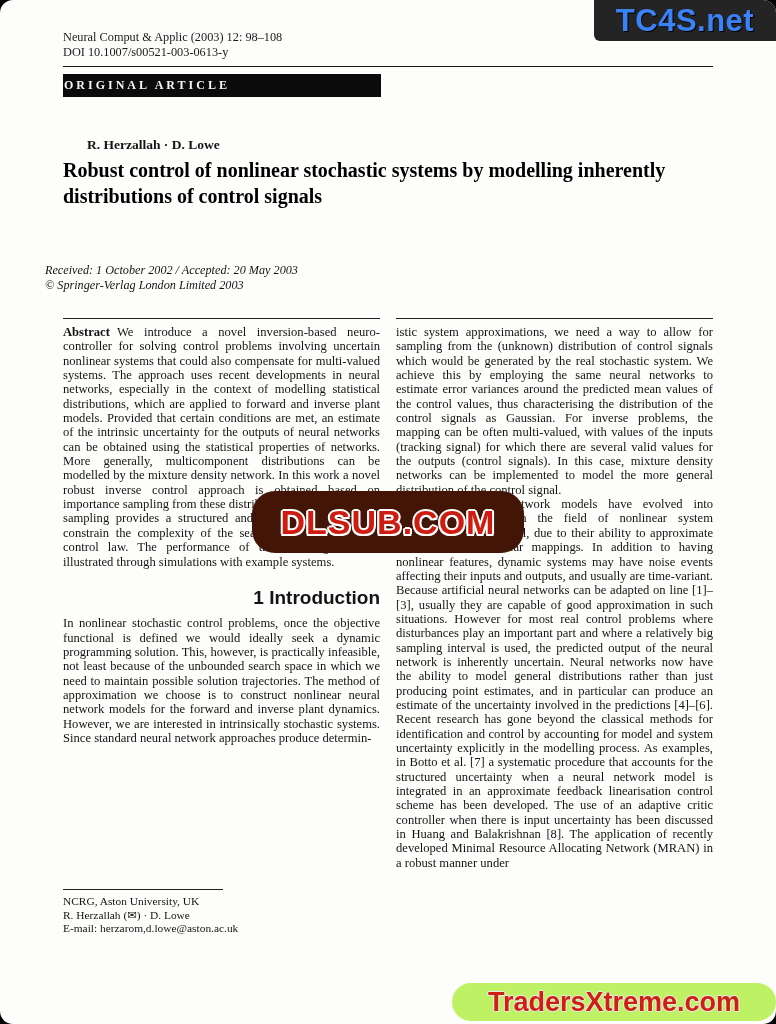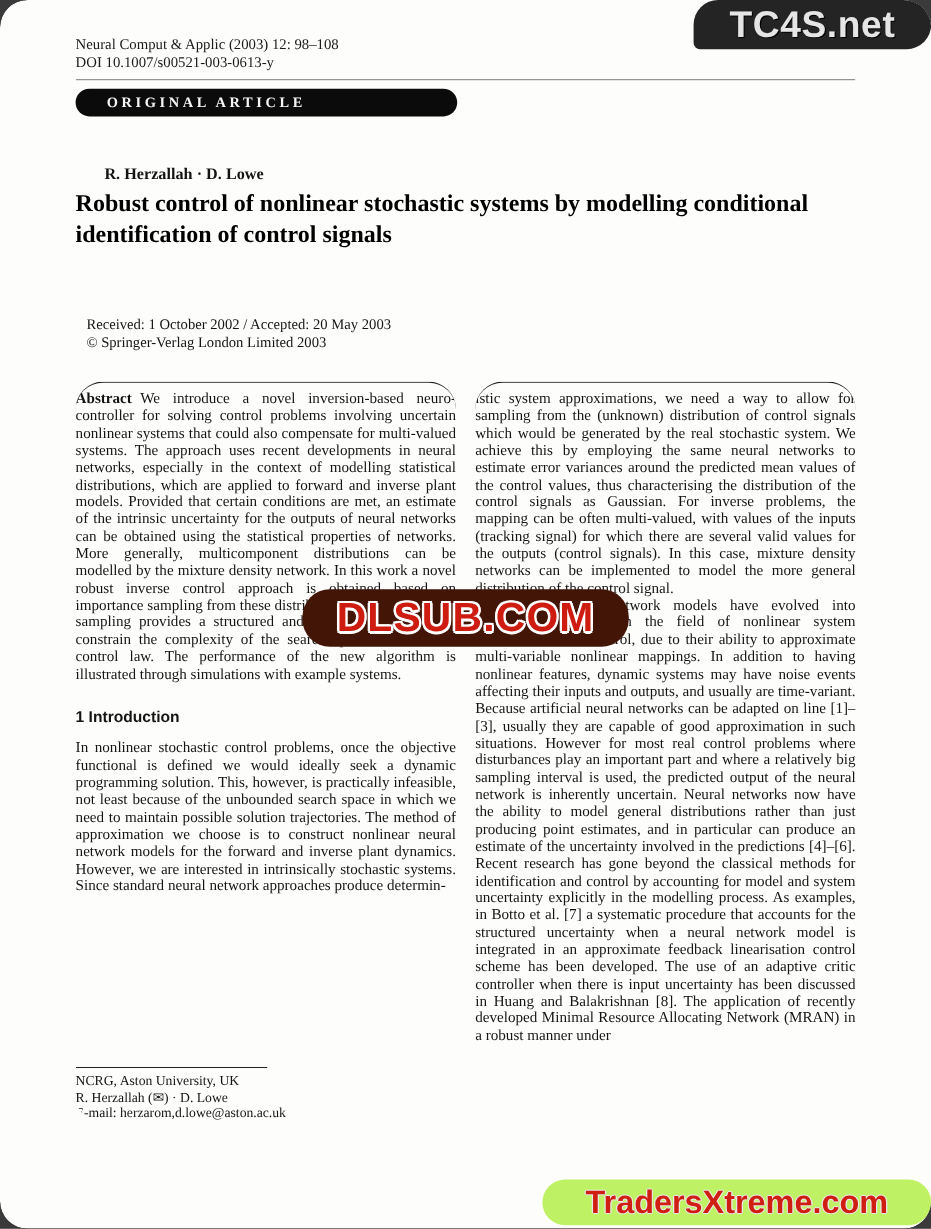--- a/index.html
+++ b/index.html
@@ -1,62 +1,62 @@
 <!DOCTYPE html>
 <html lang="en"><head>
 <meta charset="utf-8">
 <style>
-  * { margin:0; padding:0; box-sizing:border-box;border-radius:23px; }
+  * { margin:0; padding:0; box-sizing:border-box; }
   html,body { background:#3a3a3a; }
   body { font-family:"Liberation Serif", serif; }
 
   .scan { position:relative; width:776px; height:1024px; margin:0 auto; background:#000; overflow:hidden; }
   .page { position:absolute; inset:0; background:#fdfdfb; border-radius:13px; overflow:hidden; color:#141414; }
 
   
   .journal-ref { position:absolute; left:63px; top:30px; font-size:12.3px; line-height:14.6px; color:#1a1a1a; }
   .head-rule { position:absolute; left:63px; top:66px; width:650px; border-top:1.2px solid #1a1a1a; }
   .article-type-bar {
     position:absolute; left:63px; top:74px; width:318px; height:23px;
     background:#0b0b0b; color:#f5f5f5; display:flex; align-items:center;
-    padding-left:26px; font-size:12px; font-weight:bold; letter-spacing:3px;
+    padding-left:1px; font-size:12px; font-weight:bold; letter-spacing:3px;
   }
 
   
   .authors { position:absolute; left:63px; top:137px; font-size:13.5px; font-weight:bold;margin-left:24px; }
   .title { position:absolute; left:63px; top:157px; width:620px; font-size:20px; line-height:26px; font-weight:bold; color:#000; }
-  .meta  { position:absolute; left:72px; top:263px; font-size:12.2px; line-height:14.6px; }
+  .meta  { position:absolute; left:45px; top:263px; font-size:12.2px; line-height:14.6px;font-style:italic; }
 
   
   .columns { position:absolute; left:63px; top:318px; width:650px; height:618px; display:flex; gap:16px; }
   .col {
     width:317px; border-top:1.2px solid #222; padding-top:6px;
     font-size:12.6px; line-height:14.35px; text-align:justify; overflow:hidden;
     hyphens:auto;
   }
   .col-left { display:flex; flex-direction:column; }
   .inline-label { font-weight:bold; margin-right:7px; }
   .keywords-p { margin-top:14px; }
-  .section-heading { margin-top:22px; font-family:"Liberation Sans", sans-serif; font-size:13px; font-weight:bold; text-align:left; }
+  .section-heading { margin-top:22px; font-family:"Liberation Sans", sans-serif; font-size:19px; font-weight:bold; text-align:right; }
   .intro-p { margin-top:11px; }
   .para2 { text-indent:14px; }
 
   .footnote { margin-top:auto; font-size:11.4px; line-height:13.7px; text-align:left; }
   .footnote-rule { width:160px; border-top:1px solid #222; margin-bottom:5px; }
 
   
   .wm-tc4s {
-    position:absolute; top:0; right:0; width:198px; height:41px; z-index:9;
+    position:absolute; top:0; right:0; width:182px; height:41px; z-index:9;
     background:#242424; display:flex; align-items:center; justify-content:center;
     font-family:"Liberation Sans", sans-serif; font-size:31px; font-weight:bold;
-    color:#e5e5e5; letter-spacing:0.5px; border-bottom-left-radius:6px;
+    color:#3b82f6; letter-spacing:0.5px; border-bottom-left-radius:6px;
     text-shadow:1px 1px 0 #000;
   }
   .wm-dlsub {
-    position:absolute; top:491px; left:252px; width:272px; height:48px; z-index:9;
+    position:absolute; top:491px; left:252px; width:272px; height:62px; z-index:9;
     background:#431507; border-radius:23px; display:flex; align-items:center; justify-content:center;
     font-family:"Liberation Sans", sans-serif; font-size:34px; font-weight:bold; letter-spacing:1px;
     color:#ce1d10;
     text-shadow:-2px 0 0 #fff, 2px 0 0 #fff, 0 -2px 0 #fff, 0 2px 0 #fff,
                 -1.5px -1.5px 0 #fff, 1.5px -1.5px 0 #fff, -1.5px 1.5px 0 #fff, 1.5px 1.5px 0 #fff;
   }
   .wm-traders {
     position:absolute; top:983px; left:452px; width:324px; height:38px; z-index:9;
     background:#bef264; border-radius:19px; display:flex; align-items:center; justify-content:center;
     font-family:"Liberation Sans", sans-serif; font-size:27px; font-weight:bold;
@@ -73,21 +73,21 @@
     <div class="journal-ref">
       <div>Neural Comput &amp; Applic (2003) 12: 98–108</div>
       <div>DOI 10.1007/s00521-003-0613-y</div>
     </div>
     <div class="head-rule"></div>
     <div class="article-type-bar">
       <span>ORIGINAL ARTICLE</span>
     </div>
 
     <div class="authors">R. Herzallah · D. Lowe</div>
-    <h1 class="title">Robust control of nonlinear stochastic systems by modelling conditional identification of control signals</h1>
+    <h1 class="title">Robust control of nonlinear stochastic systems by modelling inherently distributions of control signals</h1>
     <div class="meta">
       <div>Received: 1 October 2002 / Accepted: 20 May 2003</div>
       <div>© Springer-Verlag London Limited 2003</div>
     </div>
 
     <div class="columns">
 
       <div class="col col-left">
         <p class="abstract-p">
           <span class="inline-label">Abstract</span><span>We introduce a novel inversion-based neuro-controller for solving control problems involving uncertain nonlinear systems that could also compensate for multi-valued systems. The approach uses recent developments in neural networks, especially in the context of modelling statistical distributions, which are applied to forward and inverse plant models. Provided that certain conditions are met, an estimate of the intrinsic uncertainty for the outputs of neural networks can be obtained using the statistical properties of networks. More generally, multicomponent distributions can be modelled by the mixture density network. In this work a novel robust inverse control approach is obtained based on importance sampling from these distributions. This importance sampling provides a structured and principled approach to constrain the complexity of the search space for the ideal control law. The performance of the new algorithm is illustrated through simulations with example systems.</span>

